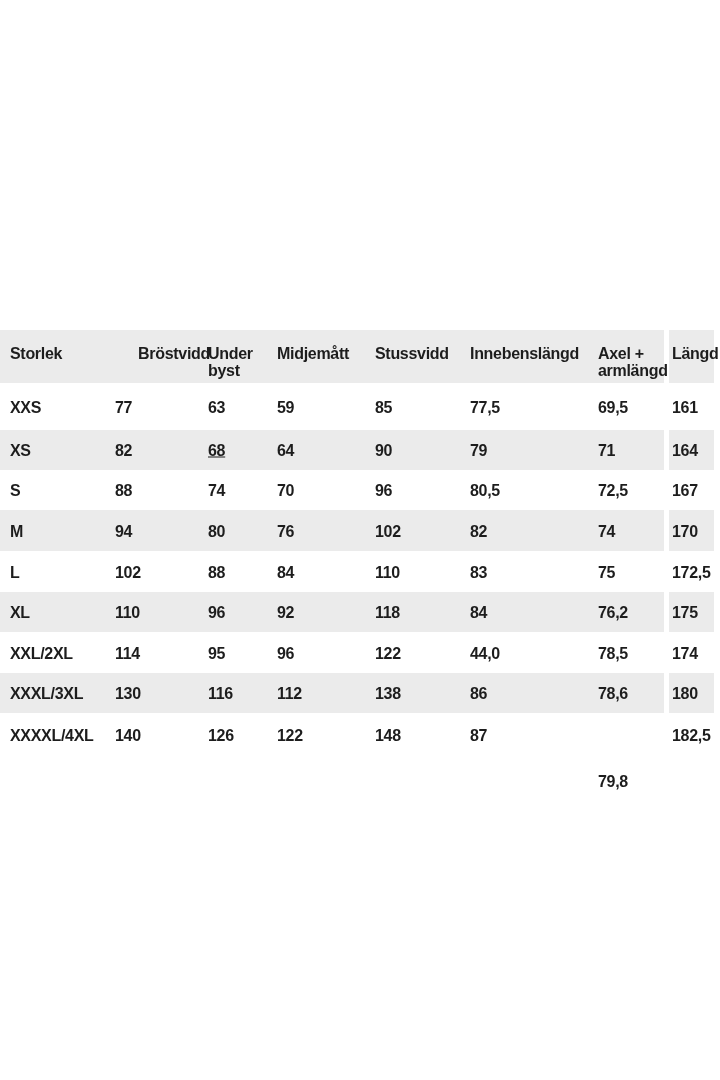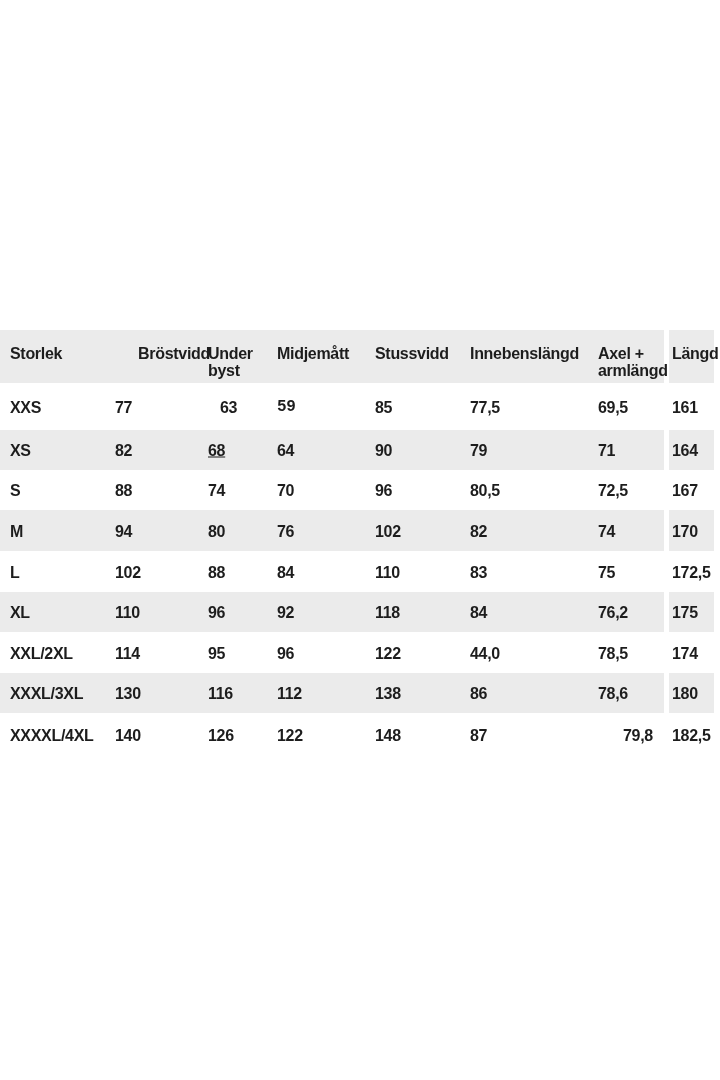--- a/index.html
+++ b/index.html
@@ -73,22 +73,22 @@
         <span class="cell header-cell" style="left: 375px;">Stussvidd</span>
         <span class="cell header-cell" style="left: 470px;">Innebenslängd</span>
         <span class="cell header-cell wrap" style="left: 598px; width: 70px;">Axel + armlängd</span>
         <span class="cell header-cell" style="left: 672px;">Längd</span>
       </div>
       <div class="t-row" style="height: 47px;">
         <div class="seg seg-left" style="background: rgb(255, 255, 255);"></div>
         <div class="seg seg-right" style="background: rgb(255, 255, 255);"></div>
         <span class="cell data-cell" style="left: 10px;">XXS</span>
         <span class="cell data-cell" style="left: 115px;">77</span>
-        <span class="cell data-cell" style="left: 220px;">63</span>
-        <span class="cell data-cell" style="left: 277px; font-family: Liberation Mono, monospace;">59</span>
+        <span class="cell data-cell" style="left: 208px;">63</span>
+        <span class="cell data-cell" style="left: 277px;">59</span>
         <span class="cell data-cell" style="left: 375px;">85</span>
         <span class="cell data-cell" style="left: 470px;">77,5</span>
         <span class="cell data-cell" style="left: 598px;">69,5</span>
         <span class="cell data-cell" style="left: 672px;">161</span>
       </div>
       <div class="t-row" style="height: 40px;">
         <div class="seg seg-left" style="background: rgb(235, 235, 235);"></div>
         <div class="seg seg-right" style="background: rgb(235, 235, 235);"></div>
         <span class="cell data-cell" style="left: 10px;">XS</span>
         <span class="cell data-cell" style="left: 115px;">82</span>
@@ -173,17 +173,17 @@
       </div>
       <div class="t-row" style="height: 44px;">
         <div class="seg seg-left" style="background: rgb(255, 255, 255);"></div>
         <div class="seg seg-right" style="background: rgb(255, 255, 255);"></div>
         <span class="cell data-cell" style="left: 10px;">XXXXL/4XL</span>
         <span class="cell data-cell" style="left: 115px;">140</span>
         <span class="cell data-cell" style="left: 208px;">126</span>
         <span class="cell data-cell" style="left: 277px;">122</span>
         <span class="cell data-cell" style="left: 375px;">148</span>
         <span class="cell data-cell" style="left: 470px;">87</span>
-        <span class="cell data-cell" style="left: 623px;">79,8</span>
+        <span class="cell data-cell" style="left: 598px; margin-top: 46px;">79,8</span>
         <span class="cell data-cell" style="left: 672px;">182,5</span>
       </div>
     </div>
 </div>
 
 </body></html>

